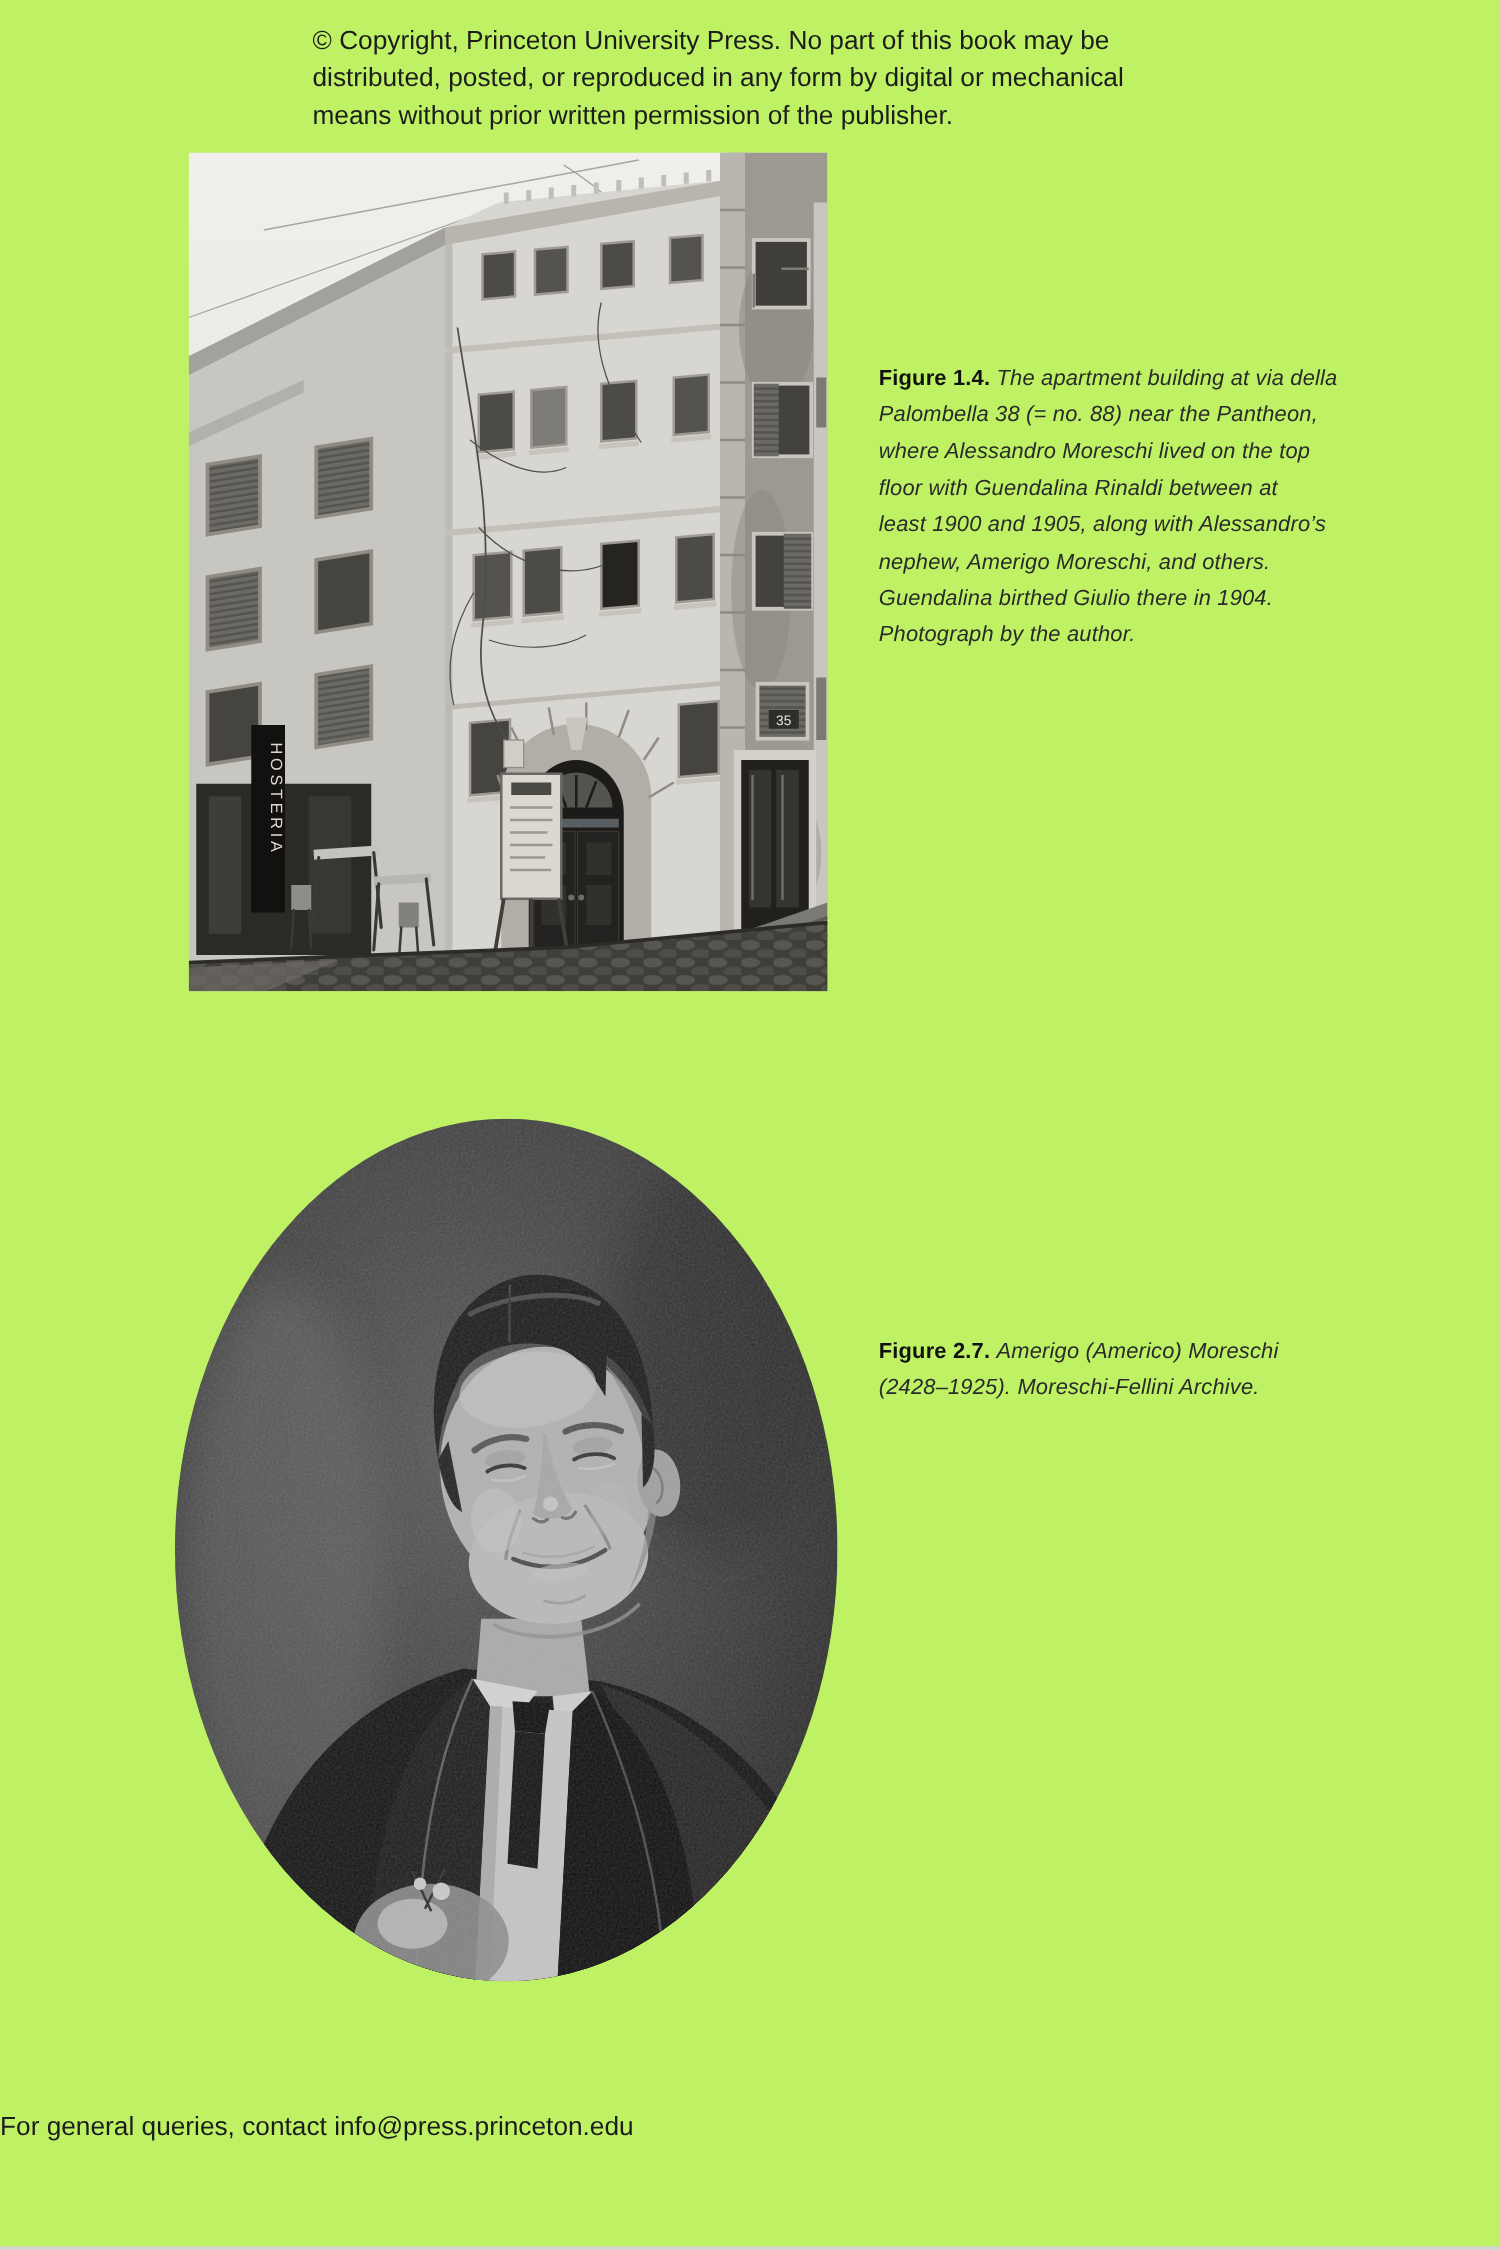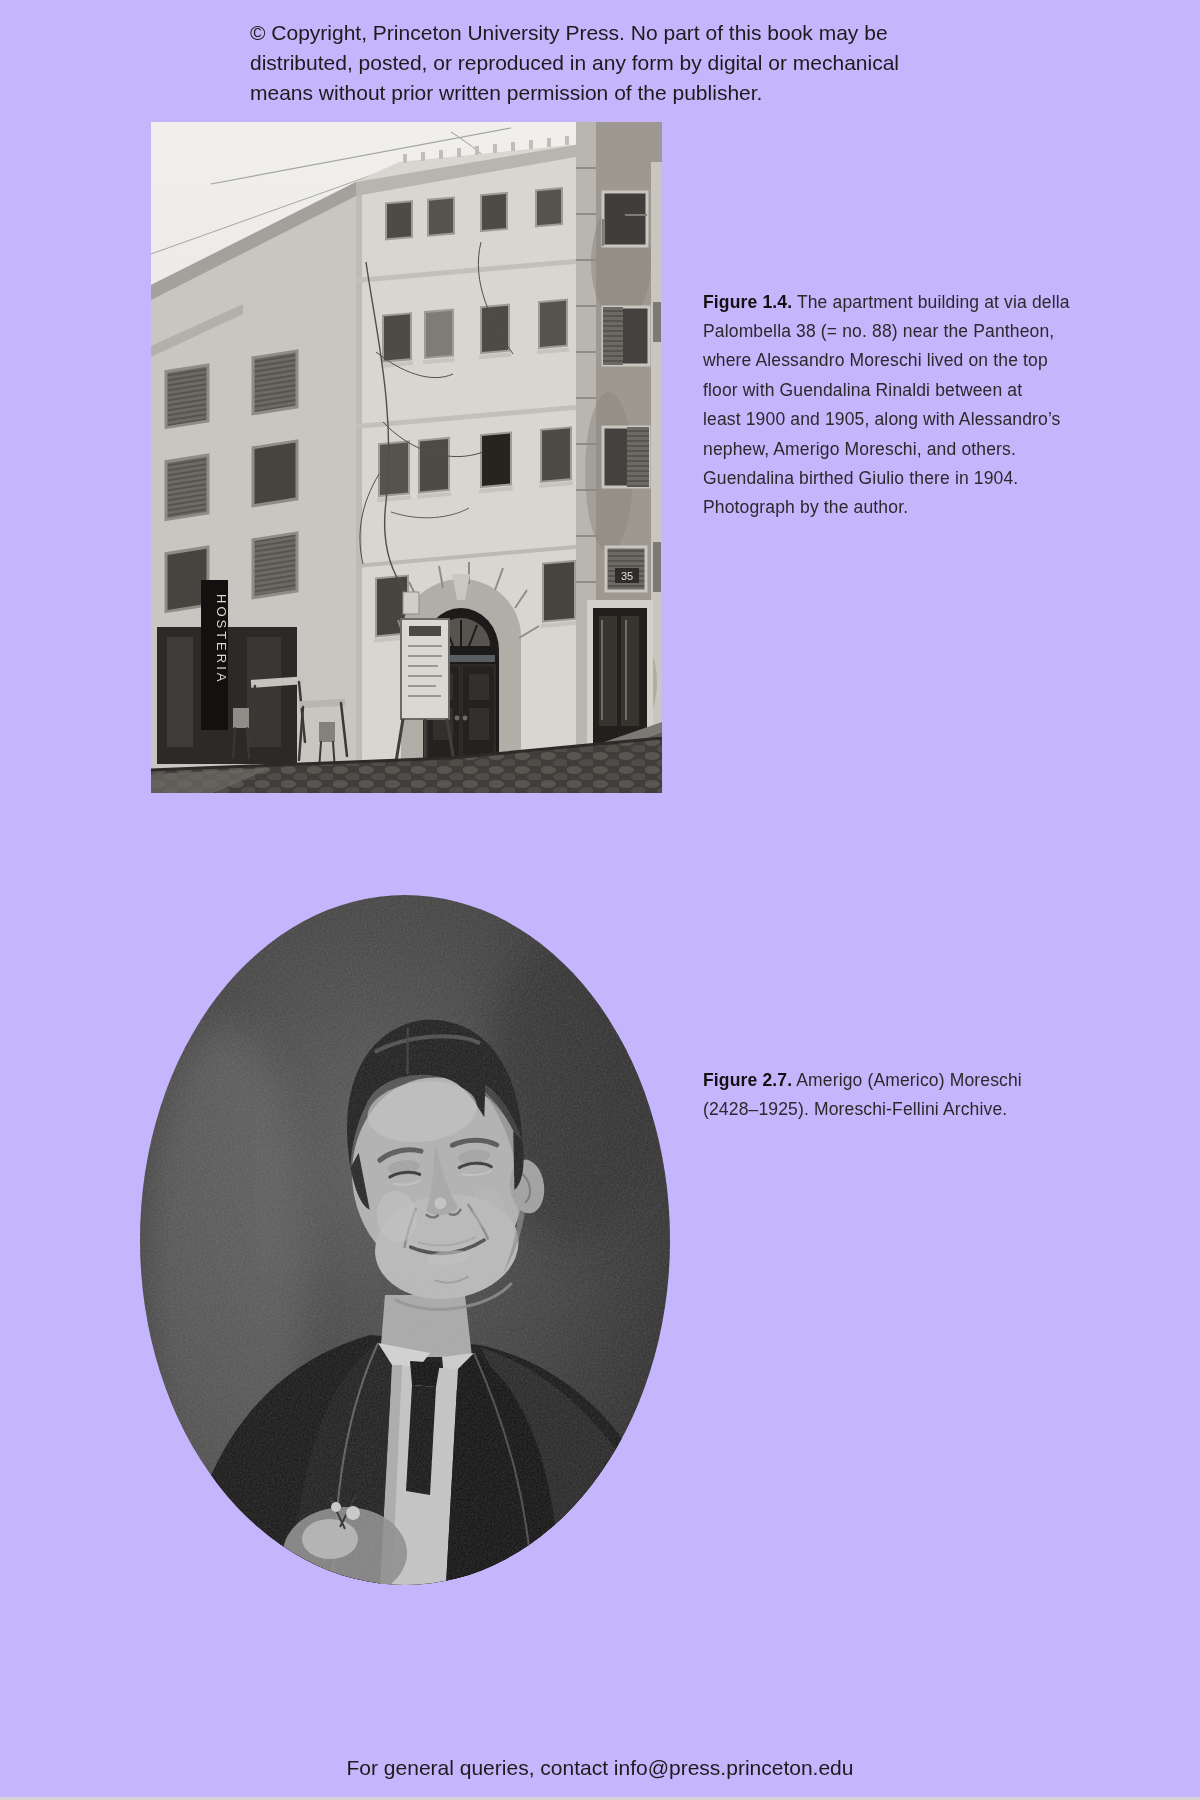--- a/index.html
+++ b/index.html
@@ -1,38 +1,38 @@
 <!DOCTYPE html>
 <html><head>
 <meta charset="utf-8">
 <style>
   html, body { margin:0; padding:0; background:#ffffff; }
   body { width:1200px; height:1800px; font-family:"Liberation Sans", sans-serif; }
-  .page { position:relative; width:1200px; height:1800px; background:#c4b5fd; overflow:hidden; }
+  .page { position:relative; width:1200px; height:1800px; background:#bef264; overflow:hidden; }
 
   .copyright {
     position:absolute; left:250px; top:18px; width:760px;
     font-size:21px; line-height:30px; color:#1c1c1c; white-space:pre-line;
   }
 
   .figure-photo { position:absolute; display:block; }
   #building-photo { left:151px; top:122px; }
   #portrait-photo { left:140px; top:895px; }
 
   .caption {
     position:absolute; left:703px; width:400px;
     font-size:17.5px; line-height:29.4px; color:#2a2a2a; letter-spacing:0.15px;
   }
   .caption b { font-weight:bold; color:#111;margin-top:11px; }
-  .caption .cap-text { white-space:pre-line; }
+  .caption .cap-text { white-space:pre-line;font-style:italic; }
   #caption-14 { top:270px; }
   #caption-15 { top:1048px; }
 
   .footer {
-    position:absolute; left:0; top:1754px; width:1200px; text-align:center;
+    position:absolute; left:0; top:1688px; width:1200px; 
     font-size:21px; line-height:28px; color:#1c1c1c;
   }
   .bottom-edge { position:absolute; left:0; top:1797px; width:1200px; height:3px; background:#d4d4d4; }
 </style>
 </head>
 <body>
 
 <div class="page">
 
   <div class="copyright">© Copyright, Princeton University Press. No part of this book may be

